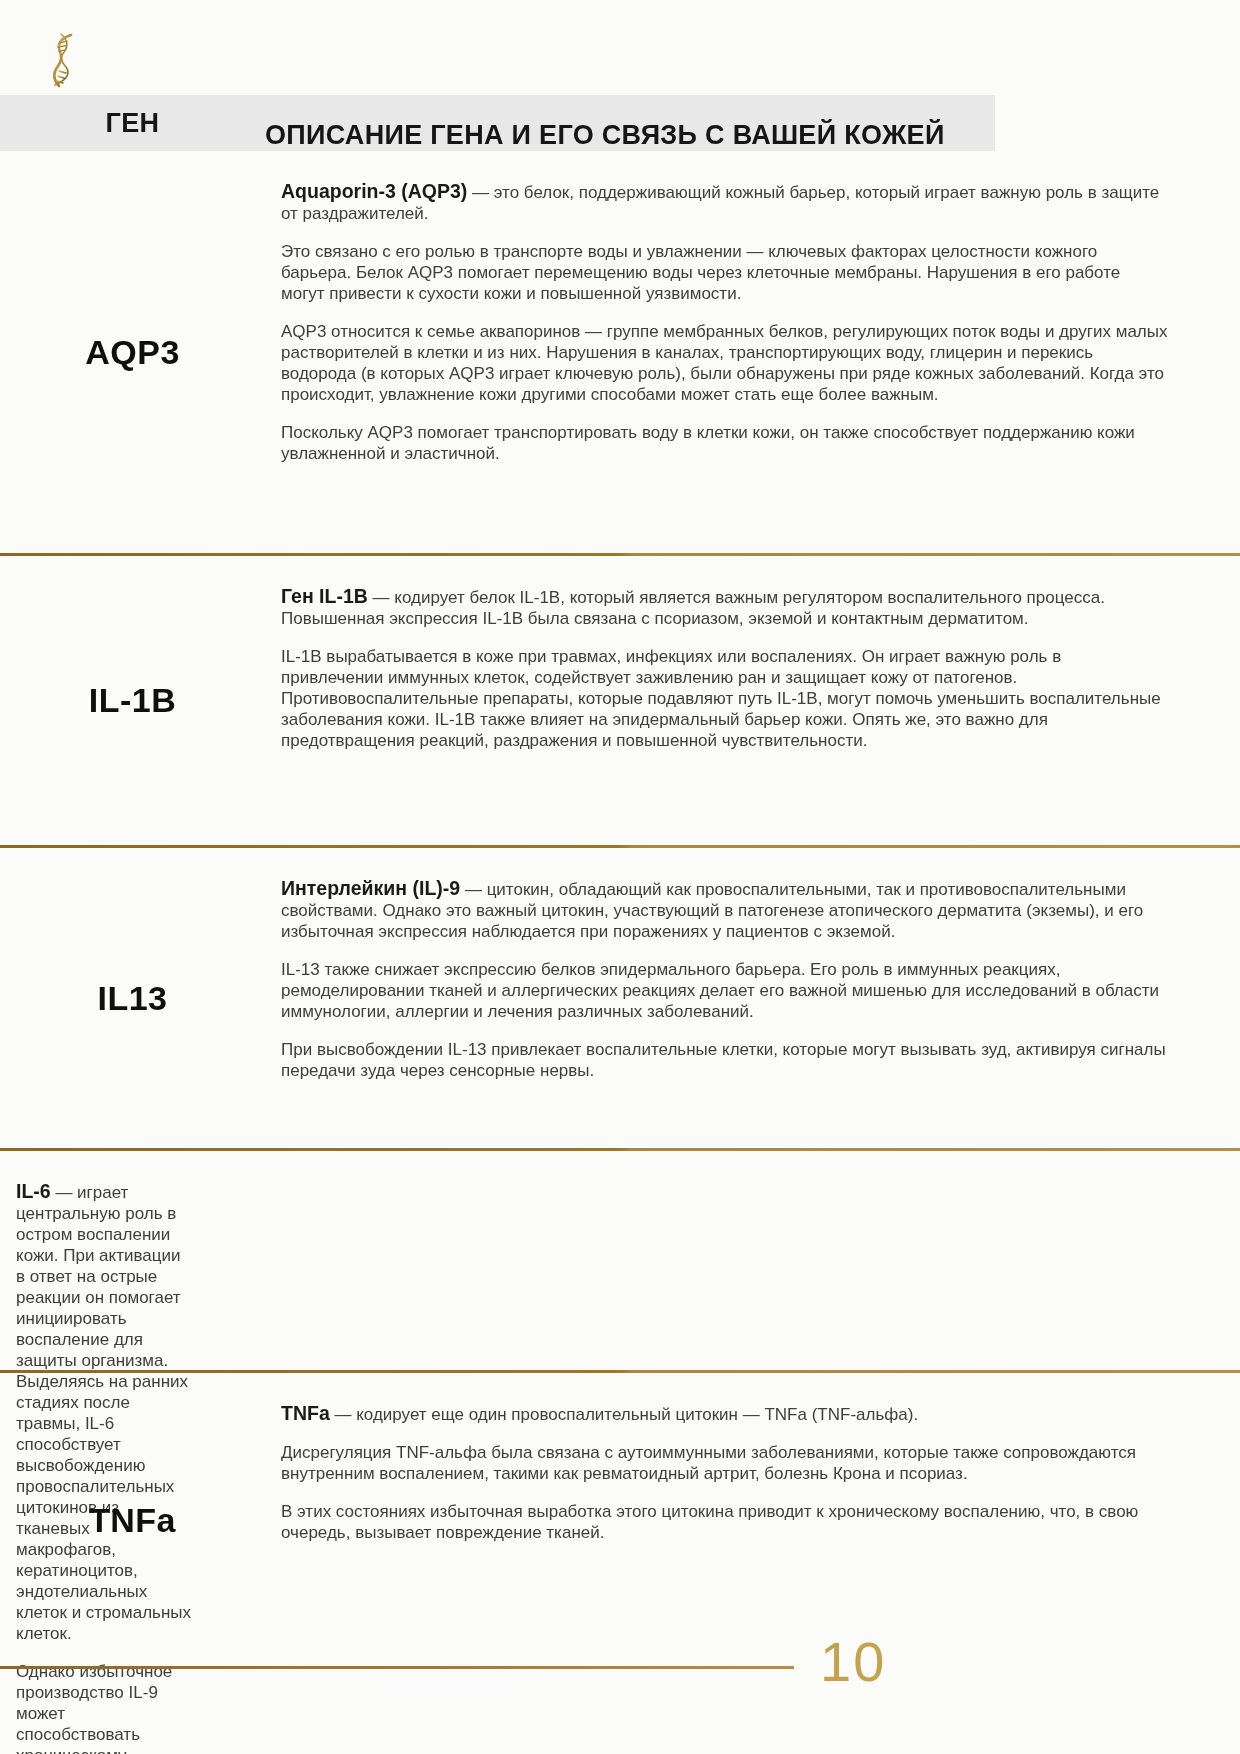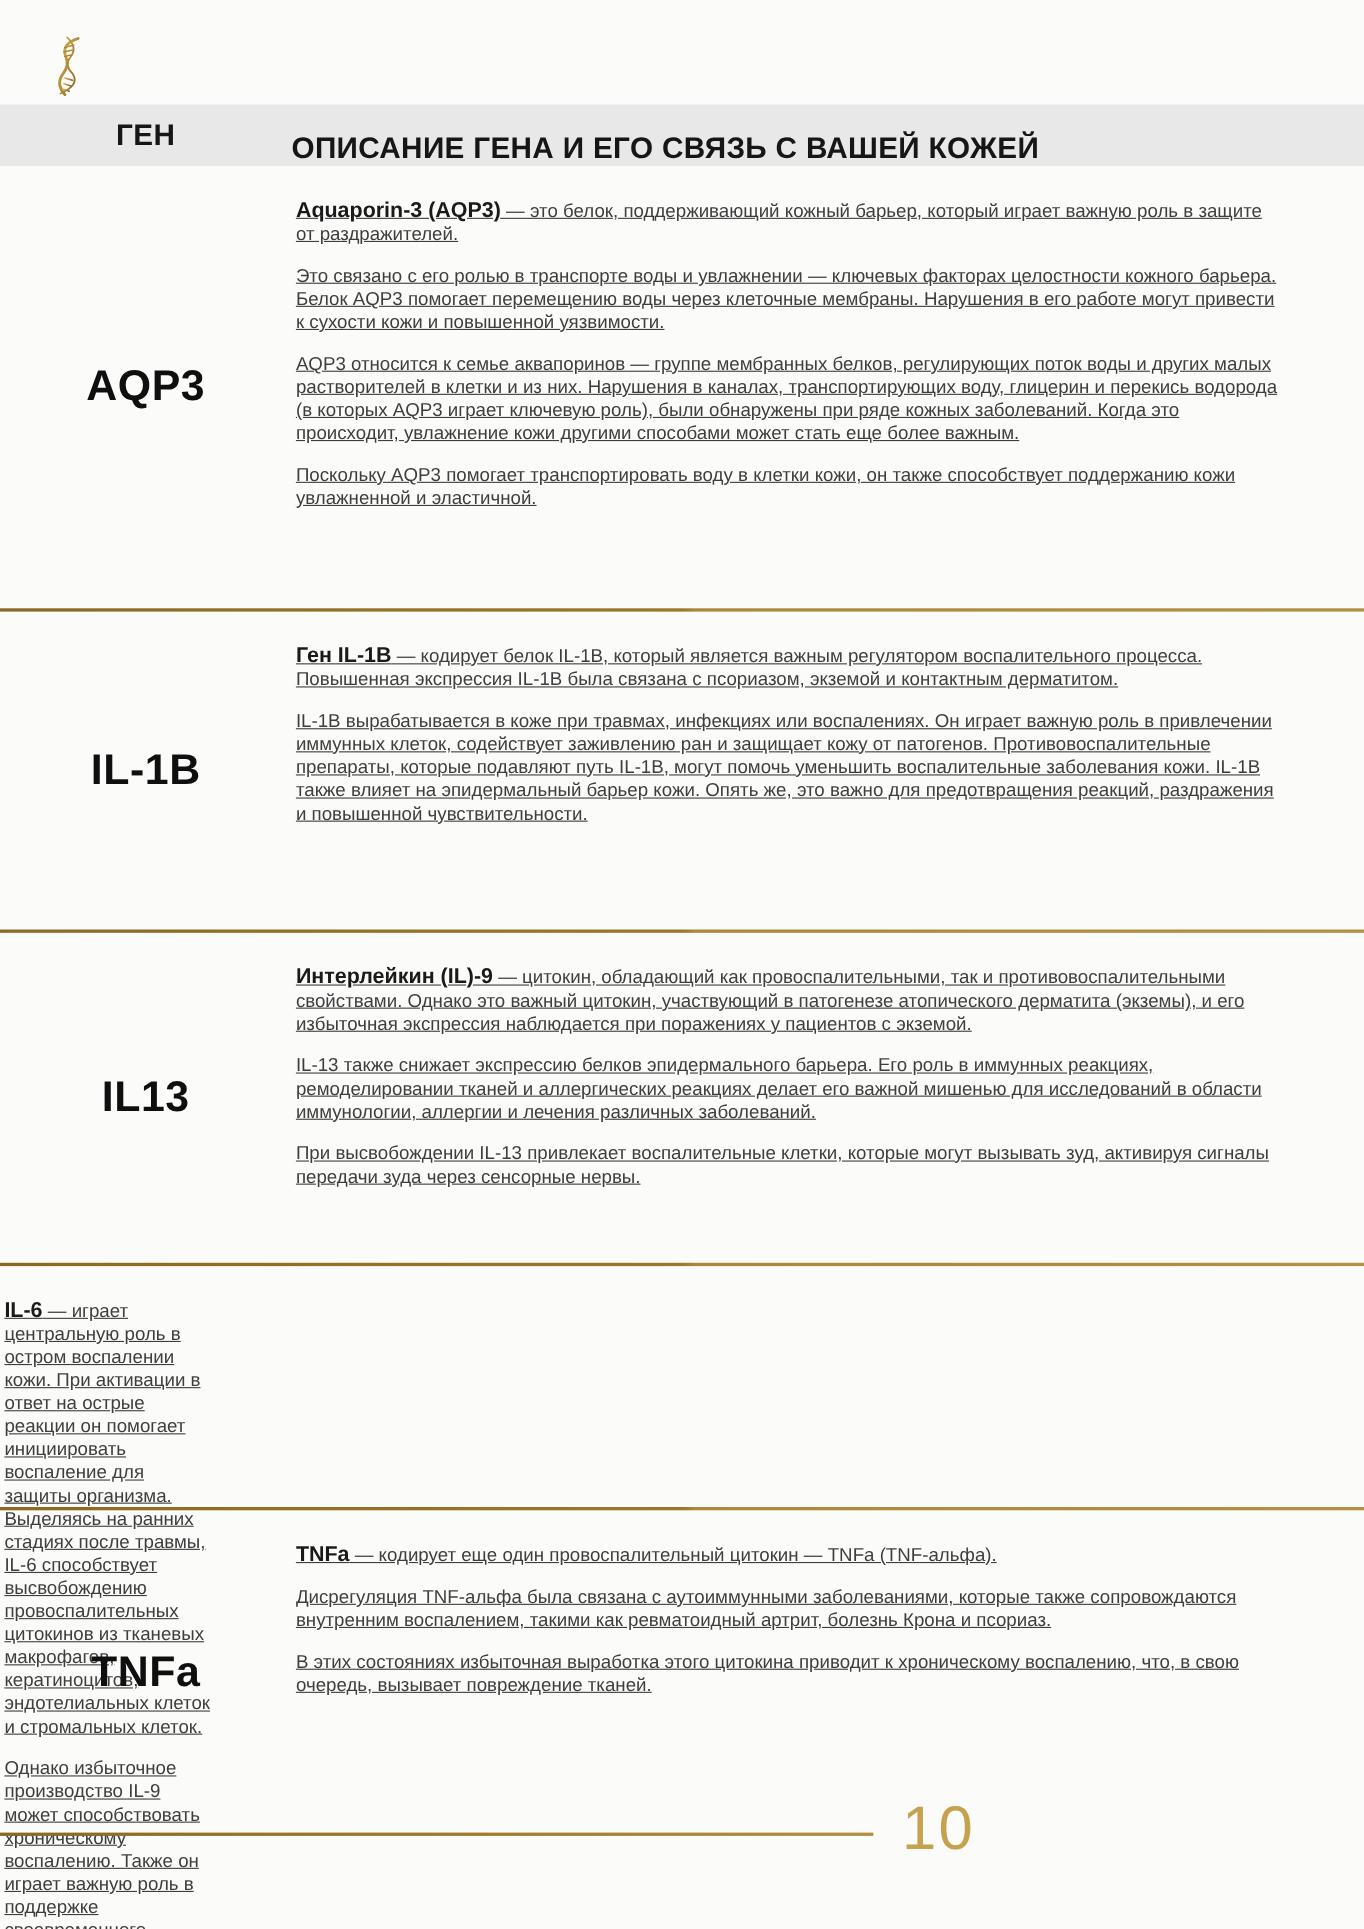--- a/index.html
+++ b/index.html
@@ -8,21 +8,21 @@
     background:#fbfbfa;
     font-family:"Liberation Sans","DejaVu Sans",sans-serif;
     position:relative;overflow:hidden;
     -webkit-font-smoothing:antialiased;
   }
   *{box-sizing:border-box;}
 
   .logo{position:absolute;left:46px;top:32px;width:32px;height:58px;}
 
   .header-band{
-    position:absolute;top:95px;left:0;width:1240px;height:56px;
+    position:absolute;top:95px;left:0;width:995px;height:56px;
     background:#e8e8e8;
     display:grid;grid-template-columns:265px 1fr;align-items:center;
   }
   .header-gene{
     text-align:center;font-size:27px;font-weight:800;color:#161616;
     letter-spacing:.4px;
   }
   .header-desc{
     font-size:27px;font-weight:800;color:#161616;letter-spacing:.3px;margin-top:24px;
   }
@@ -37,28 +37,28 @@
     border-image:linear-gradient(90deg,#8a6a22 0%,#9b7728 50%,#ab883a 51%,#b29044 100%) 1;
   }
   .row:nth-child(1){height:402px;}
   .row:nth-child(2){height:292px;}
   .row:nth-child(3){height:303px;}
   .row:nth-child(4){height:222px;}
   .row:nth-child(5){height:298px;}
 
   .gene-cell{
     display:flex;align-items:center;justify-content:center;
-    font-size:39px;font-weight:700;color:#0f0f0f;letter-spacing:.5px;
+    font-size:34px;font-weight:700;color:#0f0f0f;letter-spacing:.5px;
   }
   .desc-cell{
     padding:30px 72px 0 0;
     font-size:17px;line-height:21px;color:#3e3e3e;
     max-width:980px;
   }
-  .desc-cell p{margin:0 0 17px 4px;text-decoration:underline;}
+  .desc-cell p{margin:0 0 17px 16px;}
   .desc-cell p:last-child{margin-bottom:0;}
   .desc-cell strong{
     font-size:19.5px;font-weight:700;color:#1a1a1a;
   }
 
   .footer-rule{
     position:absolute;top:1666px;left:0;width:794px;height:3px;
     background:linear-gradient(90deg,#8a6a22,#a07c2c 55%,#b29044);
   }
   .page-number{

